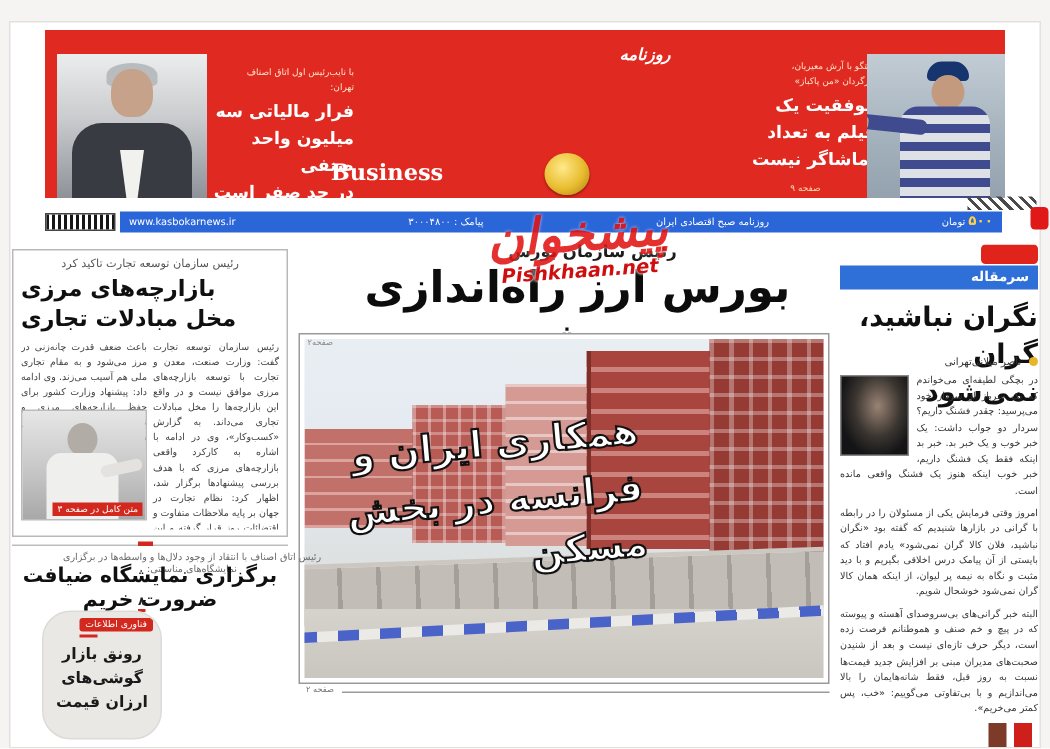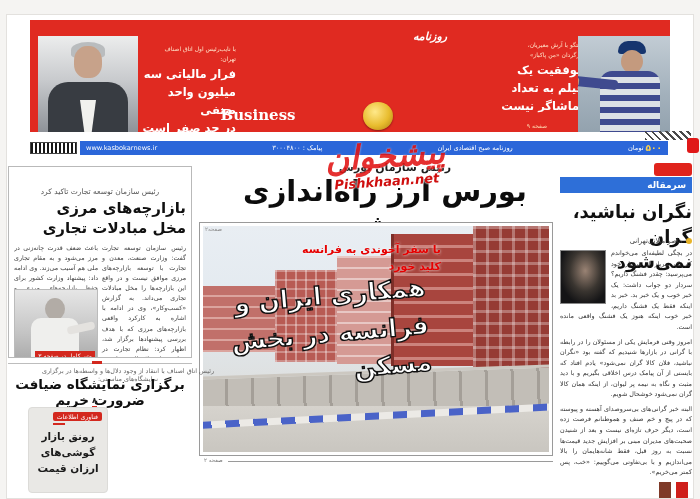--- a/index.html
+++ b/index.html
@@ -90,43 +90,43 @@
   .ph-red-kicker{left:86px;top:16px;width:152px;text-align:right;color:#e60000;font-weight:900;font-size:11px;
                  line-height:1.5;z-index:6;text-shadow:0 0 3px rgba(255,255,255,.95);}
   .ph-outline-title{left:6px;top:52px;width:220px;text-align:right;font-size:25px;font-weight:900;line-height:1.5;
                  color:#fff;-webkit-text-stroke:1.4px #101010;transform:rotate(-5deg);z-index:6;
                  text-shadow:0 0 1px #000;}
   .photo-underline{left:228px;top:461px;width:325px;border-top:1px solid #9a9a9a;}
   .photo-cap-bottom{left:204px;top:457px;font-size:5.5px;color:#777;}
 
   
   .lc-box{left:8px;top:166px;width:184px;height:192px;background:#fff;border:1px solid #b9b9b9;
-          box-sizing:border-box;padding:20px 5px;overflow:hidden;}
+          box-sizing:border-box;padding:4px 5px;overflow:hidden;}
   .lc-kicker{text-align:center;font-size:7.5px;color:#555;}
-  .lc-headline{text-align:right;font-size:15px;font-weight:900;color:#101010;line-height:1.3;margin-top:3px;}
+  .lc-headline{text-align:left;font-size:15px;font-weight:900;color:#101010;line-height:1.3;margin-top:3px;}
   .lc-bodywrap{position:relative;margin-top:5px;height:126px;overflow:hidden;}
   .lc-col{position:absolute;top:0;font-size:6.3px;line-height:1.6;color:#3d3d3d;text-align:justify;}
   .lc-col-right{right:0;width:84px;height:126px;}
   .lc-col-left{left:0;width:84px;height:44px;}
   .lc-photo{position:absolute;left:0;top:46px;width:84px;height:74px;
             background:linear-gradient(180deg,#e6e6e6 0%,#c4c4c4 60%,#a8a8a8 100%);border:1px solid #bbb;box-sizing:border-box;overflow:hidden;}
   .lcp-head{position:absolute;left:30px;top:8px;width:20px;height:22px;background:#b2aca6;border-radius:50%;}
   .lcp-body{position:absolute;left:16px;top:28px;width:48px;height:46px;background:#efefed;border-radius:10px 10px 0 0;}
   .lcp-arm{position:absolute;left:52px;top:34px;width:28px;height:8px;background:#e4e2df;transform:rotate(-12deg);border-radius:4px;}
   .lc-photo-tag{position:absolute;right:2px;bottom:2px;background:#d3281e;color:#fff;font-size:6px;padding:1px 3px;}
   .lc-divider{left:8px;top:363px;width:184px;border-top:1px solid #bdbdbd;}
   .lc-divider-dash{left:92px;top:361px;width:10px;height:3px;background:#d3281e;}
   .lc2-kicker{left:8px;top:367px;width:184px;text-align:center;font-size:6.4px;color:#666;margin-left:28px;}
   .lc2-headline{left:8px;top:376px;width:184px;text-align:center;font-size:13.5px;font-weight:900;color:#101010;}
   .lc2-pageref{left:92px;top:396px;font-size:8px;color:#222;font-weight:bold;border-bottom:2px solid #d3281e;padding-bottom:1px;}
 
   .gray-box{top:407px;width:80px;height:86px;background:#e9e8e5;border:1px solid #dcdbd8;border-radius:4px;
             box-sizing:border-box;overflow:hidden;}
   .gb-right{left:112px;}
-  .gb-left{left:28px;}
+  .gb-left{left:28px;border-radius:19px;}
   .gb-tag{position:absolute;top:4px;right:5px;background:#d3281e;color:#fff;font-size:6.2px;padding:1px 4px;border-radius:2px;}
   .gb-dash{position:absolute;top:15px;right:42px;width:12px;height:2px;background:#d3281e;}
   .gb-title{margin-top:21px;text-align:center;font-size:10.5px;font-weight:900;color:#1a1a1a;line-height:1.5;}
 
   
   .sidebar{left:560px;top:163px;width:132px;height:336px;overflow:hidden;}
   .sb-red-tab{position:absolute;right:0;top:0;width:38px;height:13px;background:#e0241c;border-radius:3px;}
   .sb-header{position:absolute;left:0;top:14px;width:132px;height:16px;background:#2e6fd8;color:#fff;
              font-size:9px;font-weight:bold;line-height:16px;text-align:right;padding-right:6px;box-sizing:border-box;padding-left:48px;}
   .sb-title{position:absolute;left:0;top:36px;width:132px;text-align:right;font-size:18px;font-weight:900;
@@ -208,22 +208,20 @@
     <div class="photo">
       <div class="bld bld-row"></div>
       <div class="bld bld-2"></div>
       <div class="bld bld-3"></div>
       <div class="bld bld-4"></div>
       <div class="bld bld-5"></div>
       <div class="bld wall"></div>
       <div class="bld road"></div>
       <div class="bld curb"></div>
       <div class="bld photo-cap-top fa">صفحه۲</div>
-      <div class="bld ph-red-kicker fa prelines">با سفر آخوندی به فرانسه
-کلید خورد</div>
       <div class="bld ph-outline-title fa prelines">همکاری ایران و
 فرانسه در بخش
 مسکن</div>
     </div>
   </div>
   <div class="abs photo-underline"></div>
   <div class="abs photo-cap-bottom fa">صفحه ۲</div>
 
   <div class="abs lc-box fa">
     <div class="lc-kicker">رئیس سازمان توسعه تجارت تاکید کرد</div>

